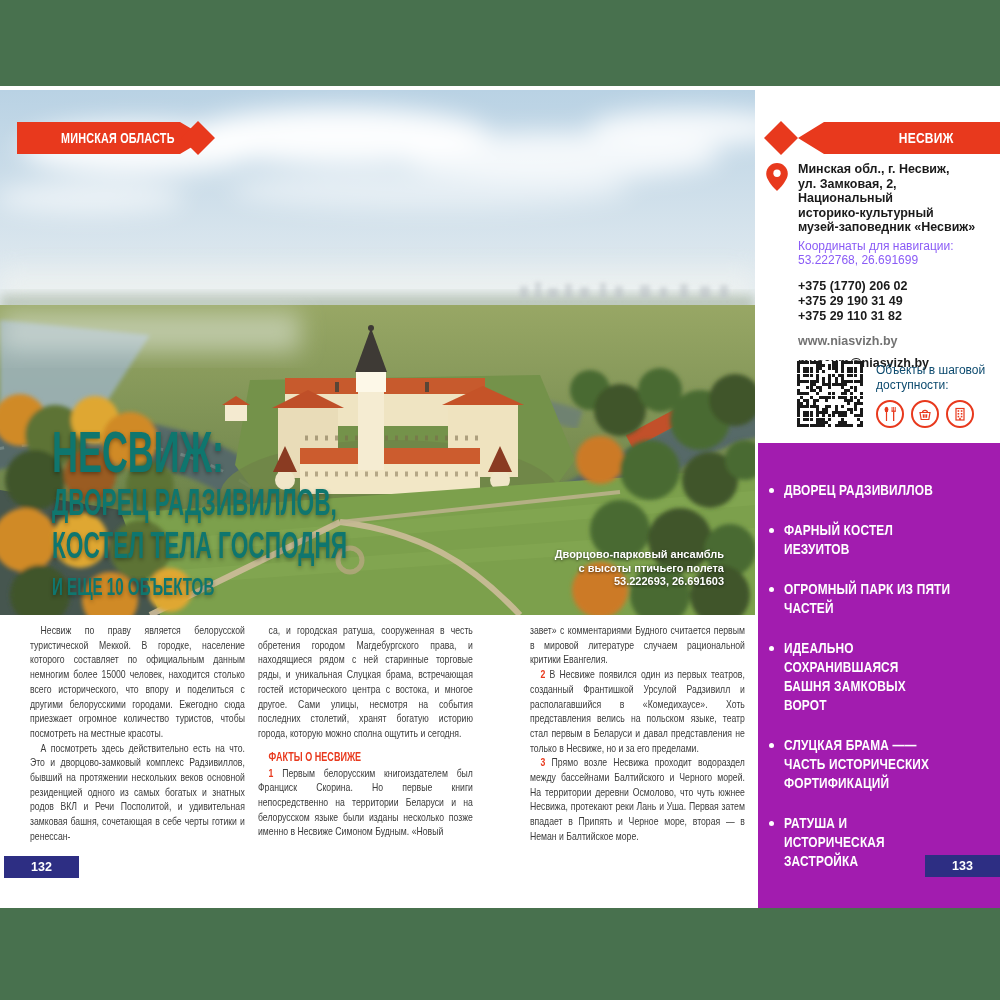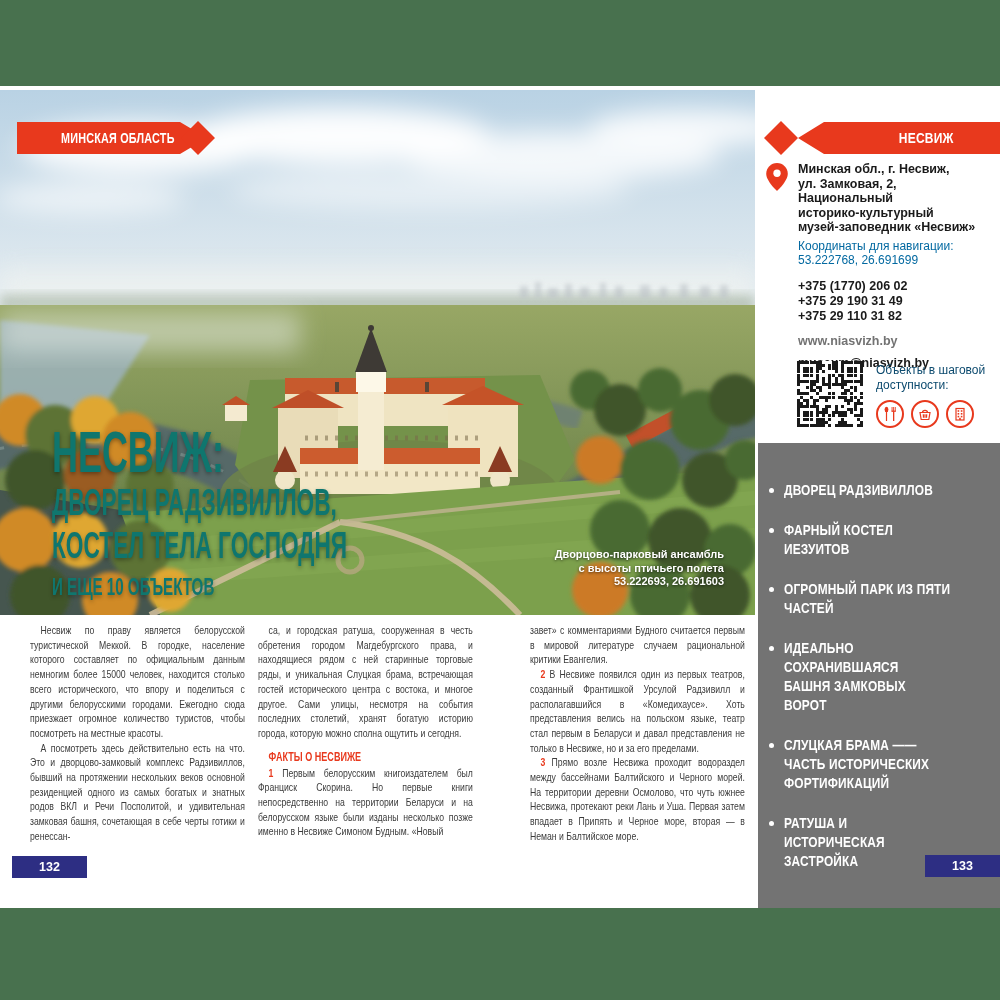--- a/index.html
+++ b/index.html
@@ -33,51 +33,51 @@
   .tl2,.tl3{font-size:36px;line-height:38px;margin-top:5px;}
   .tl4{font-size:24px;line-height:28px;margin-top:8px;}
   .photo-caption{position:absolute;right:31px;top:458px;text-align:right;color:#fff;font-size:11px;line-height:13.5px;font-weight:bold;z-index:5;text-shadow:0 1px 3px rgba(0,0,0,.6);}
   .pre{white-space:pre-line;}
 
   
   .rightcol{position:absolute;left:758px;top:86px;width:242px;height:822px;}
   .pin{position:absolute;left:8px;top:77px;}
   .contact{position:absolute;left:40px;top:76px;width:200px;color:#1a1a1a;}
   .addr{font-size:12.5px;line-height:14.5px;font-weight:bold;}
-  .coords{margin-top:4px;font-size:12px;line-height:14px;color:#0369a1;}
+  .coords{margin-top:4px;font-size:12px;line-height:14px;color:#8b5cf6;}
   .phones{margin-top:12px;}
   .phone{font-size:12.5px;line-height:15px;font-weight:bold;}
   .web{display:block;margin-top:10px;font-size:12.5px;font-weight:bold;color:#737373;text-decoration:none;}
   .email{display:block;margin-top:8px;font-size:12.5px;font-weight:bold;color:#1a1a1a;text-decoration:none;}
   svg.qr{position:absolute;left:39px;top:275px;background:#fff;}
   .nearby-label{position:absolute;left:118px;top:277px;font-size:12px;line-height:15px;color:#0c4a6e;}
   .nearby-icons{position:absolute;left:118px;top:314px;display:flex;gap:7px;}
   .circ{width:28px;height:28px;border:2px solid #e8391d;border-radius:50%;box-sizing:border-box;display:flex;align-items:center;justify-content:center;}
 
   
-  .panel{position:absolute;left:0;top:357px;width:242px;height:465px;background:#737373;}
+  .panel{position:absolute;left:0;top:357px;width:242px;height:465px;background:#a21caf;}
   .panel ul{margin:0;padding:38px 12px 0 11px;list-style:none;}
   .panel li{display:flex;margin-bottom:21px;}
   .dot{flex:none;width:5px;height:5px;border-radius:50%;background:#fff;margin:7px 10px 0 0;}
   .hl{color:#fff;font-weight:bold;font-size:14.5px;line-height:19px;transform:scaleX(.82);transform-origin:0 0;white-space:pre-line;letter-spacing:.2px;}
 
   
   .article{position:absolute;left:0;top:623px;z-index:4;}
   .col{position:absolute;width:285px;transform:scaleX(.754);transform-origin:0 0;font-size:11.5px;line-height:14.7px;text-align:justify;color:#3b3b3b;}
   .c1{left:30px;}
   .c2{left:258px;}
   .c3{left:530px;}
   .col p{margin:0;text-indent:14px;}
   .col p.nof{text-indent:0;}
   .col h4{margin:9px 0 2px 14px;color:#e8391d;font-size:12px;line-height:14px;}
   .fn{color:#e8391d;font-weight:bold;}
 
   
   .pagebox{position:absolute;width:75px;height:22px;background:#2d2e83;color:#fff;font-size:12.5px;font-weight:bold;text-align:center;line-height:22px;z-index:7;}
-  .pb-left{left:12px;top:856px;}
+  .pb-left{left:4px;top:856px;}
   .pb-right{left:925px;top:855px;}
 </style>
 </head>
 <body>
 
 <div class="stage">
 
   <div class="band top"></div>
 
   <section class="photo">

